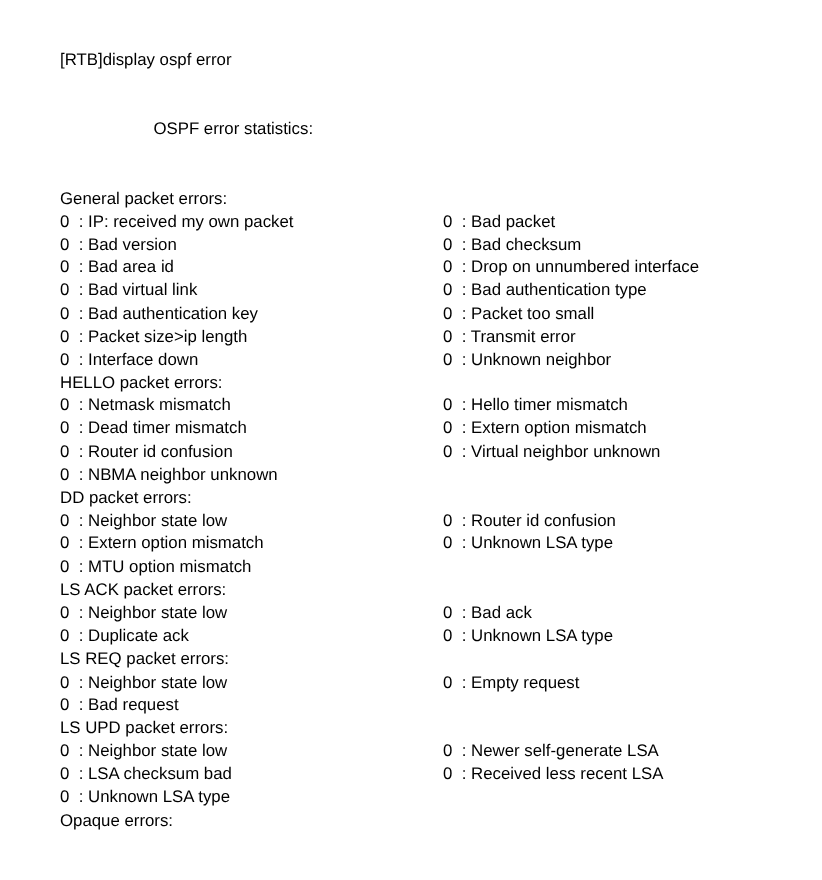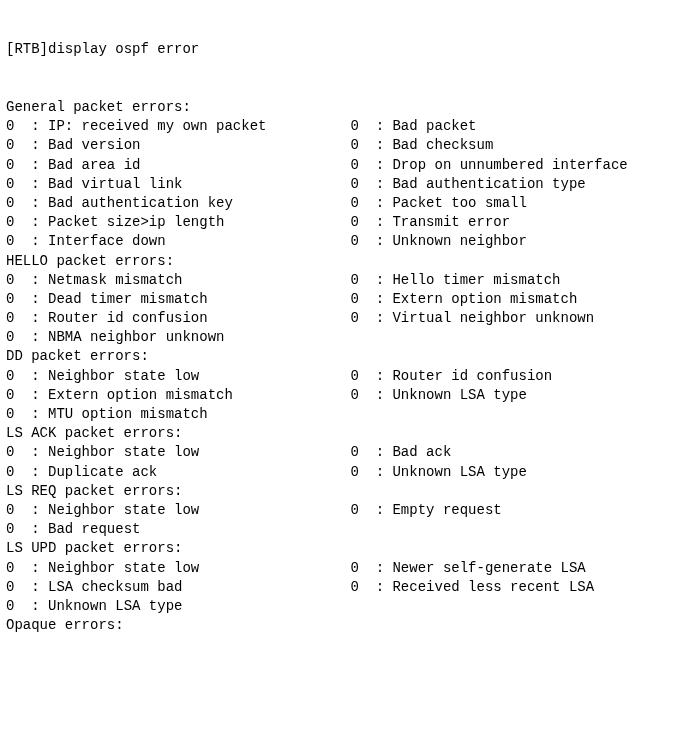--- a/index.html
+++ b/index.html
@@ -10,25 +10,26 @@
   body {
     width: 685px;
     height: 733px;
     background: #ffffff;
     overflow: hidden;
   }
   #console {
     width: 550px;
     height: 733px;
     padding: 2px 0 0 6px;
-    font-family: Liberation Mono, monospace;
+    font-family: Liberation Sans, sans-serif;
     font-size: 14px;
     line-height: 19.2px;
     color: #000000;
     white-space: pre;
+    margin-left: 44px;
   }
   .line {
     height: 19.2px;
     white-space: pre;
   }
   .indent {
     padding-left: 10ch;
   }
   .cell {
     display: inline-block;
@@ -37,14 +38,15 @@
   }
   .cell-left {
     width: 41ch;
   }
 </style>
 </head>
 <body style="background: rgb(255, 255, 255);">
 
 <div id="console" style="color: rgb(0, 0, 0);">
   <div class="line"><span>[RTB]</span><span>display ospf error</span></div>
+  <div class="line indent">OSPF error statistics:</div>
   <div id="sections"><div class="line">General packet errors:</div><div class="line"><span class="cell cell-left"><span>0</span><span>  : </span><span>IP: received my own packet</span></span><span class="cell"><span>0</span><span>  : </span><span>Bad packet</span></span></div><div class="line"><span class="cell cell-left"><span>0</span><span>  : </span><span>Bad version</span></span><span class="cell"><span>0</span><span>  : </span><span>Bad checksum</span></span></div><div class="line"><span class="cell cell-left"><span>0</span><span>  : </span><span>Bad area id</span></span><span class="cell"><span>0</span><span>  : </span><span>Drop on unnumbered interface</span></span></div><div class="line"><span class="cell cell-left"><span>0</span><span>  : </span><span>Bad virtual link</span></span><span class="cell"><span>0</span><span>  : </span><span>Bad authentication type</span></span></div><div class="line"><span class="cell cell-left"><span>0</span><span>  : </span><span>Bad authentication key</span></span><span class="cell"><span>0</span><span>  : </span><span>Packet too small</span></span></div><div class="line"><span class="cell cell-left"><span>0</span><span>  : </span><span>Packet size&gt;ip length</span></span><span class="cell"><span>0</span><span>  : </span><span>Transmit error</span></span></div><div class="line"><span class="cell cell-left"><span>0</span><span>  : </span><span>Interface down</span></span><span class="cell"><span>0</span><span>  : </span><span>Unknown neighbor</span></span></div><div class="line">HELLO packet errors:</div><div class="line"><span class="cell cell-left"><span>0</span><span>  : </span><span>Netmask mismatch</span></span><span class="cell"><span>0</span><span>  : </span><span>Hello timer mismatch</span></span></div><div class="line"><span class="cell cell-left"><span>0</span><span>  : </span><span>Dead timer mismatch</span></span><span class="cell"><span>0</span><span>  : </span><span>Extern option mismatch</span></span></div><div class="line"><span class="cell cell-left"><span>0</span><span>  : </span><span>Router id confusion</span></span><span class="cell"><span>0</span><span>  : </span><span>Virtual neighbor unknown</span></span></div><div class="line"><span class="cell"><span>0</span><span>  : </span><span>NBMA neighbor unknown</span></span></div><div class="line">DD packet errors:</div><div class="line"><span class="cell cell-left"><span>0</span><span>  : </span><span>Neighbor state low</span></span><span class="cell"><span>0</span><span>  : </span><span>Router id confusion</span></span></div><div class="line"><span class="cell cell-left"><span>0</span><span>  : </span><span>Extern option mismatch</span></span><span class="cell"><span>0</span><span>  : </span><span>Unknown LSA type</span></span></div><div class="line"><span class="cell"><span>0</span><span>  : </span><span>MTU option mismatch</span></span></div><div class="line">LS ACK packet errors:</div><div class="line"><span class="cell cell-left"><span>0</span><span>  : </span><span>Neighbor state low</span></span><span class="cell"><span>0</span><span>  : </span><span>Bad ack</span></span></div><div class="line"><span class="cell cell-left"><span>0</span><span>  : </span><span>Duplicate ack</span></span><span class="cell"><span>0</span><span>  : </span><span>Unknown LSA type</span></span></div><div class="line">LS REQ packet errors:</div><div class="line"><span class="cell cell-left"><span>0</span><span>  : </span><span>Neighbor state low</span></span><span class="cell"><span>0</span><span>  : </span><span>Empty request</span></span></div><div class="line"><span class="cell"><span>0</span><span>  : </span><span>Bad request</span></span></div><div class="line">LS UPD packet errors:</div><div class="line"><span class="cell cell-left"><span>0</span><span>  : </span><span>Neighbor state low</span></span><span class="cell"><span>0</span><span>  : </span><span>Newer self-generate LSA</span></span></div><div class="line"><span class="cell cell-left"><span>0</span><span>  : </span><span>LSA checksum bad</span></span><span class="cell"><span>0</span><span>  : </span><span>Received less recent LSA</span></span></div><div class="line"><span class="cell"><span>0</span><span>  : </span><span>Unknown LSA type</span></span></div><div class="line">Opaque errors:</div></div>
 </div>
 
 </body></html>

